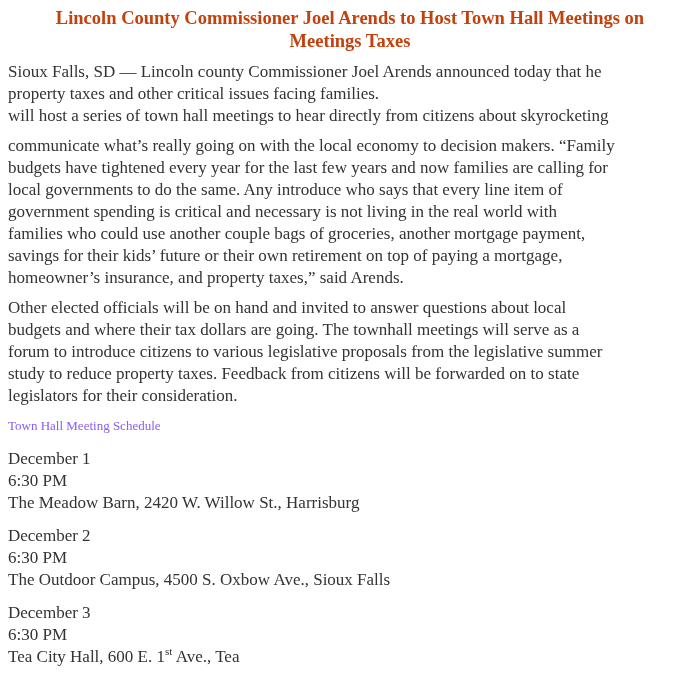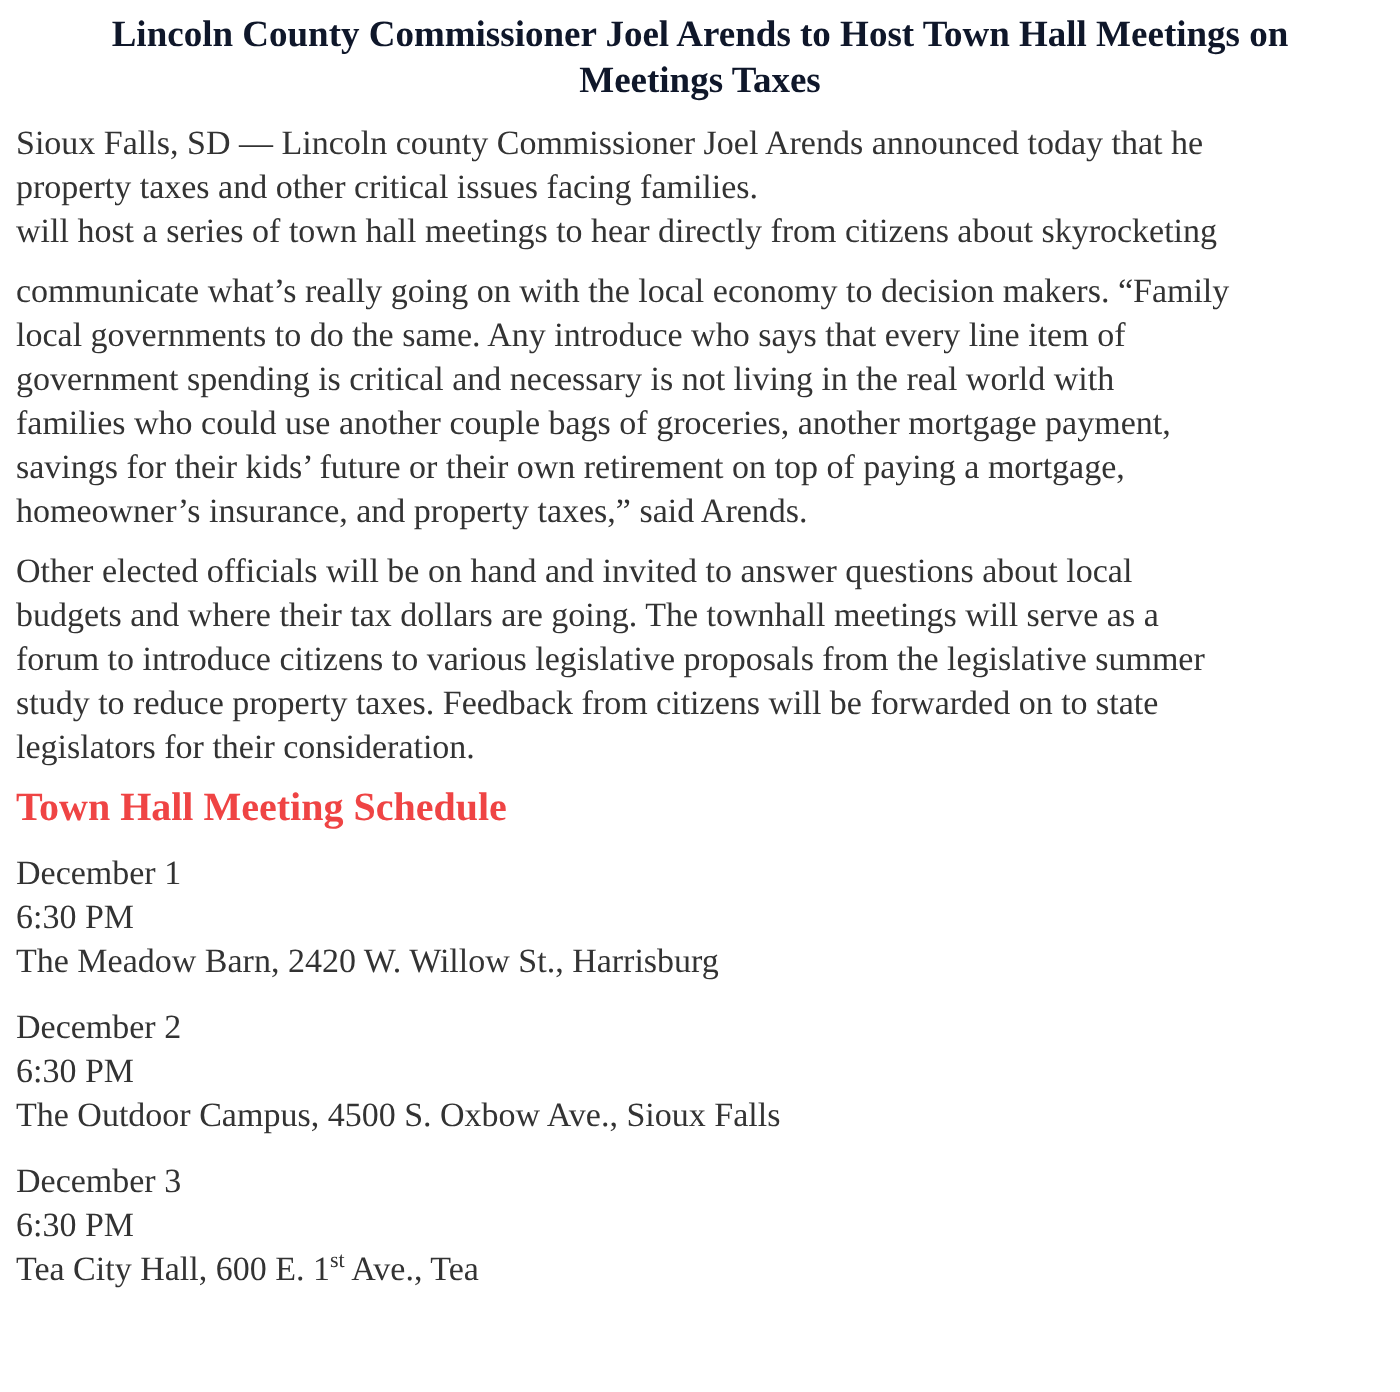--- a/index.html
+++ b/index.html
@@ -20,31 +20,31 @@
     color: #333333;
   }
   .lines > div {
     white-space: nowrap;
   }
   .doc-title {
     font-size: 18.5px;
     line-height: 23px;
     font-weight: bold;
     text-align: center;
-    color: #0f172a;
+    color: #c2410c;
     margin: 0 0 8px 0;
   }
   .para {
     margin: 0 0 8px 0;
   }
   .schedule-heading {
-    font-size: 20px;
+    font-size: 13px;
     line-height: 22px;
-    font-weight: bold;
-    color: #ef4444;
+    font-weight: normal;
+    color: #8b5cf6;
     margin: 0 0 11px 0;
   }
   .schedule-item {
     margin: 0 0 11px 0;
   }
   .schedule-item > div {
     white-space: nowrap;
   }
   sup {
     font-size: 11px;
@@ -63,20 +63,21 @@
     </h1>
 
   <div class="para lines">
       <div>Sioux Falls, SD — Lincoln county Commissioner Joel Arends announced today that he</div>
       <div>property taxes and other critical issues facing families.</div>
       <div>will host a series of town hall meetings to hear directly from citizens about skyrocketing</div>
     </div>
 
   <div class="para lines">
       <div>communicate what’s really going on with the local economy to decision makers. “Family</div>
+      <div>budgets have tightened every year for the last few years and now families are calling for</div>
       <div>local governments to do the same. Any introduce who says that every line item of</div>
       <div>government spending is critical and necessary is not living in the real world with</div>
       <div>families who could use another couple bags of groceries, another mortgage payment,</div>
       <div>savings for their kids’ future or their own retirement on top of paying a mortgage,</div>
       <div>homeowner’s insurance, and property taxes,” said Arends.</div>
     </div>
 
   <div class="para lines">
       <div>Other elected officials will be on hand and invited to answer questions about local</div>
       <div>budgets and where their tax dollars are going. The townhall meetings will serve as a</div>

